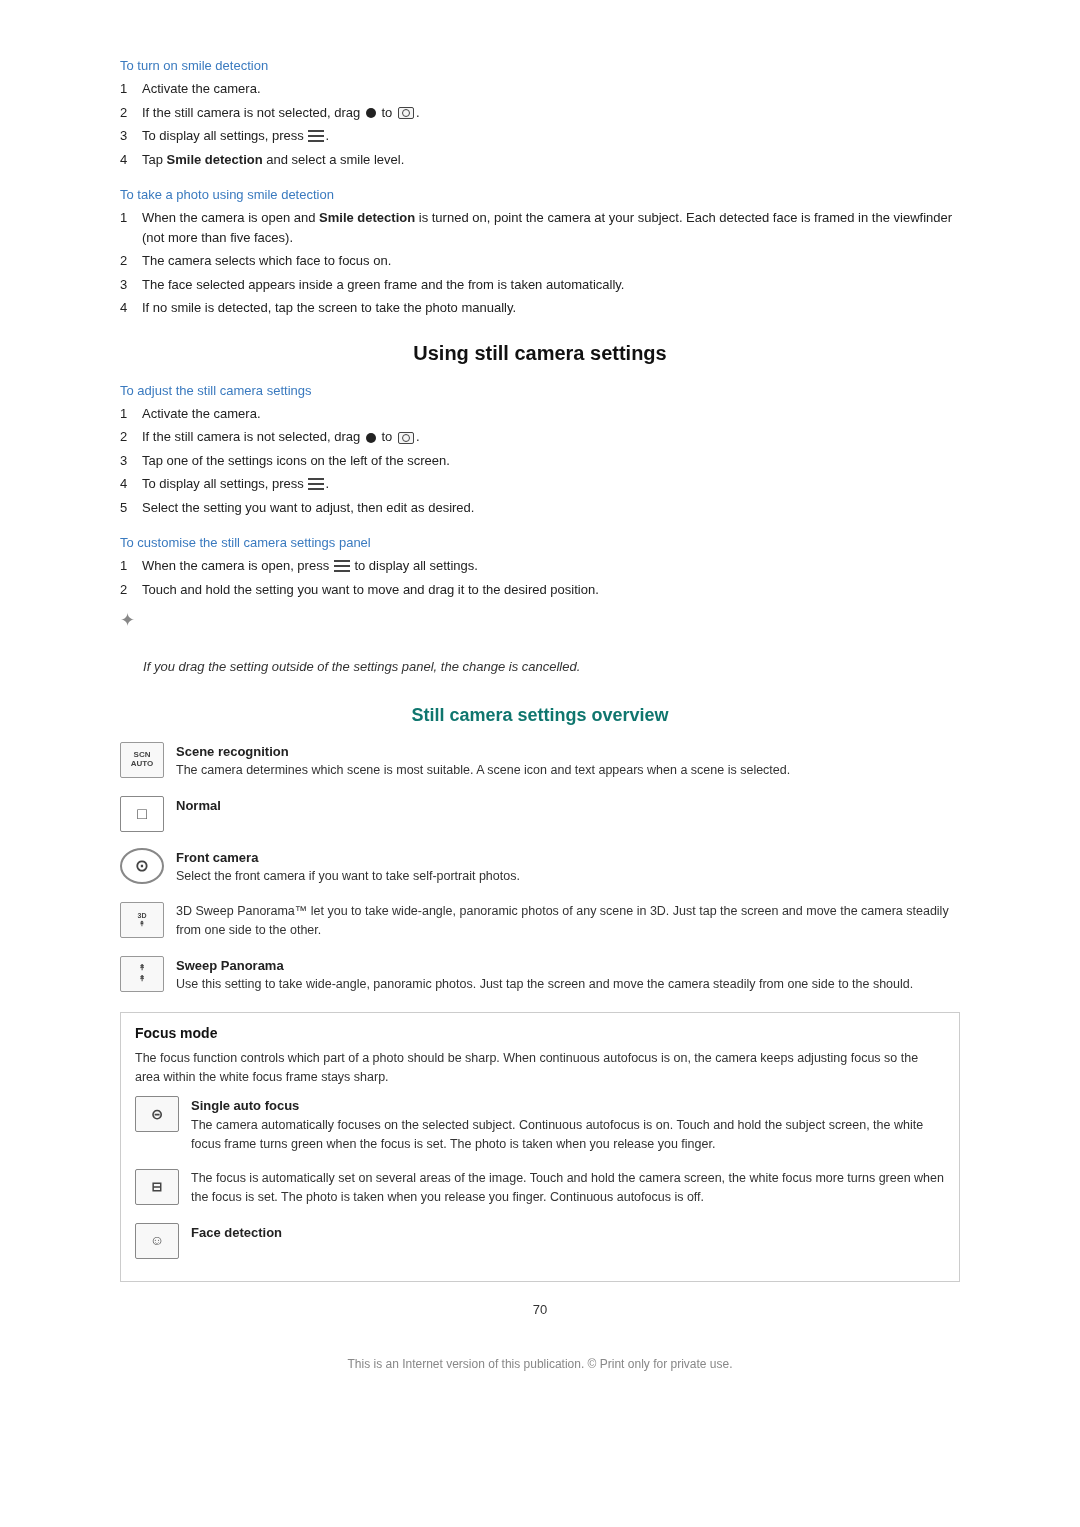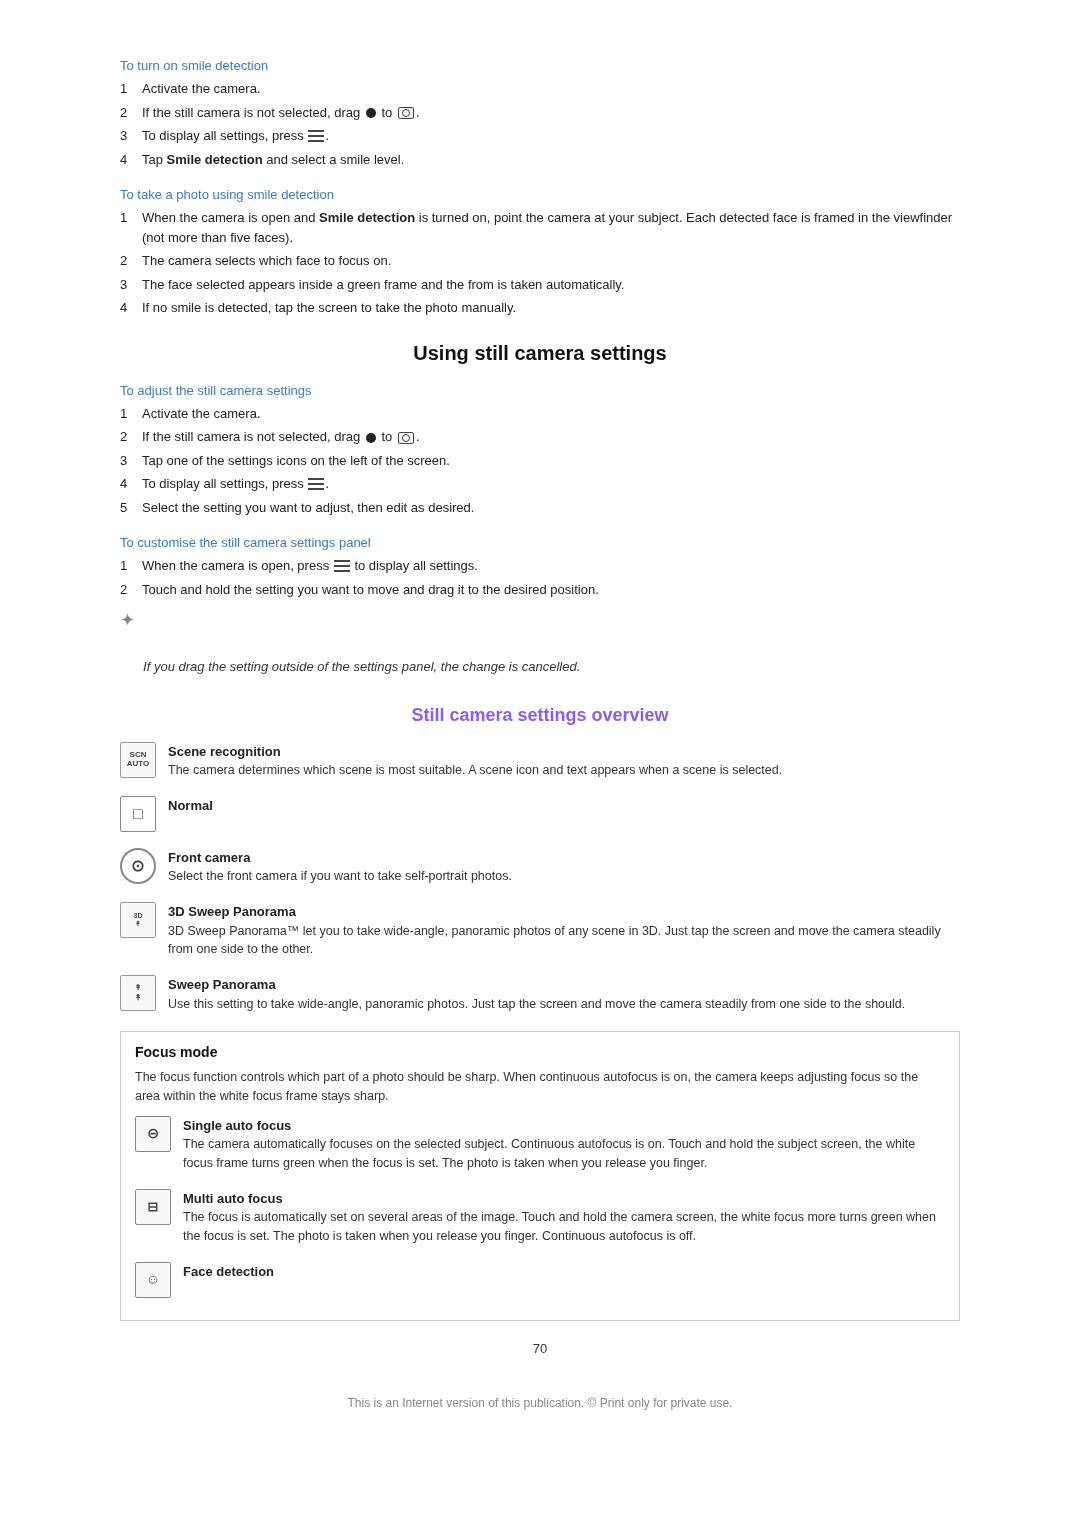--- a/index.html
+++ b/index.html
@@ -39,21 +39,21 @@
       font-weight: bold;
       text-align: center;
       margin: 24px 0 18px 0;
       color: #111;
     }
     .sub-heading {
       font-size: 18px;
       font-weight: bold;
       text-align: center;
       margin: 28px 0 16px 0;
-      color: #8b5cf6;
+      color: #0f766e;
     }
     .tip-box {
       display: flex;
       gap: 8px;
       margin: 10px 0 16px 0;
       align-items: flex-start;
     }
     .tip-icon {
       font-size: 18px;
       color: #888;
@@ -69,21 +69,21 @@
     .settings-overview {
       margin-top: 10px;
     }
     .settings-item {
       display: flex;
       gap: 12px;
       margin-bottom: 16px;
       align-items: flex-start;
     }
     .settings-icon {
-      width: 36px;
+      width: 44px;
       min-width: 36px;
       height: 36px;
       border: 1px solid #999;
       display: flex;
       align-items: center;
       justify-content: center;
       font-size: 9px;
       color: #444;
       text-align: center;
       line-height: 1.1;
@@ -312,21 +312,20 @@
       <div class="settings-icon circle" style="font-size:16px; border: 2px solid #888; background:#fff;">⊙</div>
       <div class="settings-item-content">
         <div class="settings-item-title">Front camera</div>
         <div class="settings-item-desc">Select the front camera if you want to take self-portrait photos.</div>
       </div>
     </div>
 
     <div class="settings-item">
       <div class="settings-icon rect" style="font-size:7px; padding:2px; line-height:1.2; font-weight:bold;">3D<br>↟</div>
       <div class="settings-item-content">
-        <div class="settings-item-title">3D Sweep Panorama</div>
         <div class="settings-item-desc">3D Sweep Panorama™ let you to take wide-angle, panoramic photos of any scene in 3D. Just tap the screen and move the camera steadily from one side to the other.</div>
       </div>
     </div>
 
     <div class="settings-item">
       <div class="settings-icon rect" style="font-size:8px; padding:2px; line-height:1.3;">↟<br>↟</div>
       <div class="settings-item-content">
         <div class="settings-item-title">Sweep Panorama</div>
         <div class="settings-item-desc">Use this setting to take wide-angle, panoramic photos. Just tap the screen and move the camera steadily from one side to the should.</div>
       </div>
@@ -341,21 +340,20 @@
       <div class="settings-icon rect" style="font-size:14px; border:1.5px solid #888; background:#f8f8f8;">⊝</div>
       <div class="settings-item-content">
         <div class="settings-item-title">Single auto focus</div>
         <div class="settings-item-desc">The camera automatically focuses on the selected subject. Continuous autofocus is on. Touch and hold the subject screen, the white focus frame turns green when the focus is set. The photo is taken when you release you finger.</div>
       </div>
     </div>
 
     <div class="settings-item">
       <div class="settings-icon rect" style="font-size:13px; border:1.5px solid #888; background:#f8f8f8;">⊟</div>
       <div class="settings-item-content">
-        <div class="settings-item-title">Multi auto focus</div>
         <div class="settings-item-desc">The focus is automatically set on several areas of the image. Touch and hold the camera screen, the white focus more turns green when the focus is set. The photo is taken when you release you finger. Continuous autofocus is off.</div>
       </div>
     </div>
 
     <div class="settings-item">
       <div class="settings-icon rect" style="font-size:14px; border:1.5px solid #888; background:#f8f8f8;">☺</div>
       <div class="settings-item-content">
         <div class="settings-item-title">Face detection</div>
       </div>
     </div>

